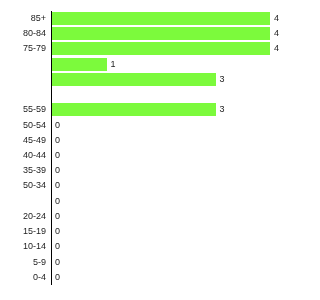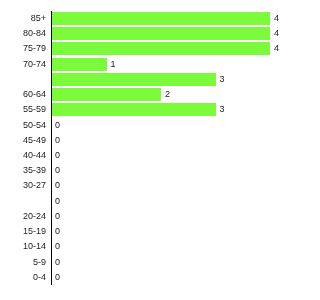--- a/index.html
+++ b/index.html
@@ -85,32 +85,26 @@
         <div class="cat-label">80-84</div>
         <div class="bar" style="width: 218px; background: rgb(124, 250, 60);"></div>
         <div class="val-label" style="left: 274px;">4</div>
       </div>
       <div class="row" style="top: 41.44px;">
         <div class="cat-label">75-79</div>
         <div class="bar" style="width: 218px; background: rgb(124, 250, 60);"></div>
         <div class="val-label" style="left: 274px;">4</div>
       </div>
       <div class="row" style="top: 56.66px;">
-        <div class="cat-label">70-74</div>
         <div class="bar" style="width: 54.5px; background: rgb(124, 250, 60);"></div>
         <div class="val-label" style="left: 110.5px;">1</div>
       </div>
       <div class="row" style="top: 71.88px;">
         <div class="bar" style="width: 163.5px; background: rgb(124, 250, 60);"></div>
         <div class="val-label" style="left: 219.5px;">3</div>
-      </div>
-      <div class="row" style="top: 87.1px;">
-        <div class="cat-label">60-64</div>
-        <div class="bar" style="width: 109px; background: rgb(124, 250, 60);"></div>
-        <div class="val-label" style="left: 165px;">2</div>
       </div>
       <div class="row" style="top: 102.32px;">
         <div class="cat-label">55-59</div>
         <div class="bar" style="width: 163.5px; background: rgb(124, 250, 60);"></div>
         <div class="val-label" style="left: 219.5px;">3</div>
       </div>
       <div class="row" style="top: 117.54px;">
         <div class="cat-label">50-54</div>
         <div class="val-label zero">0</div>
       </div>
@@ -120,21 +114,21 @@
       </div>
       <div class="row" style="top: 147.98px;">
         <div class="cat-label">40-44</div>
         <div class="val-label zero">0</div>
       </div>
       <div class="row" style="top: 163.2px; padding-left: 48px;">
         <div class="cat-label">35-39</div>
         <div class="val-label zero">0</div>
       </div>
       <div class="row" style="top: 178.42px;">
-        <div class="cat-label">30-27</div>
+        <div class="cat-label">50-34</div>
         <div class="val-label zero">0</div>
       </div>
       <div class="row" style="top: 193.64px;">
         <div class="val-label zero">0</div>
       </div>
       <div class="row" style="top: 208.86px;">
         <div class="cat-label">20-24</div>
         <div class="val-label zero">0</div>
       </div>
       <div class="row" style="top: 224.08px;">

